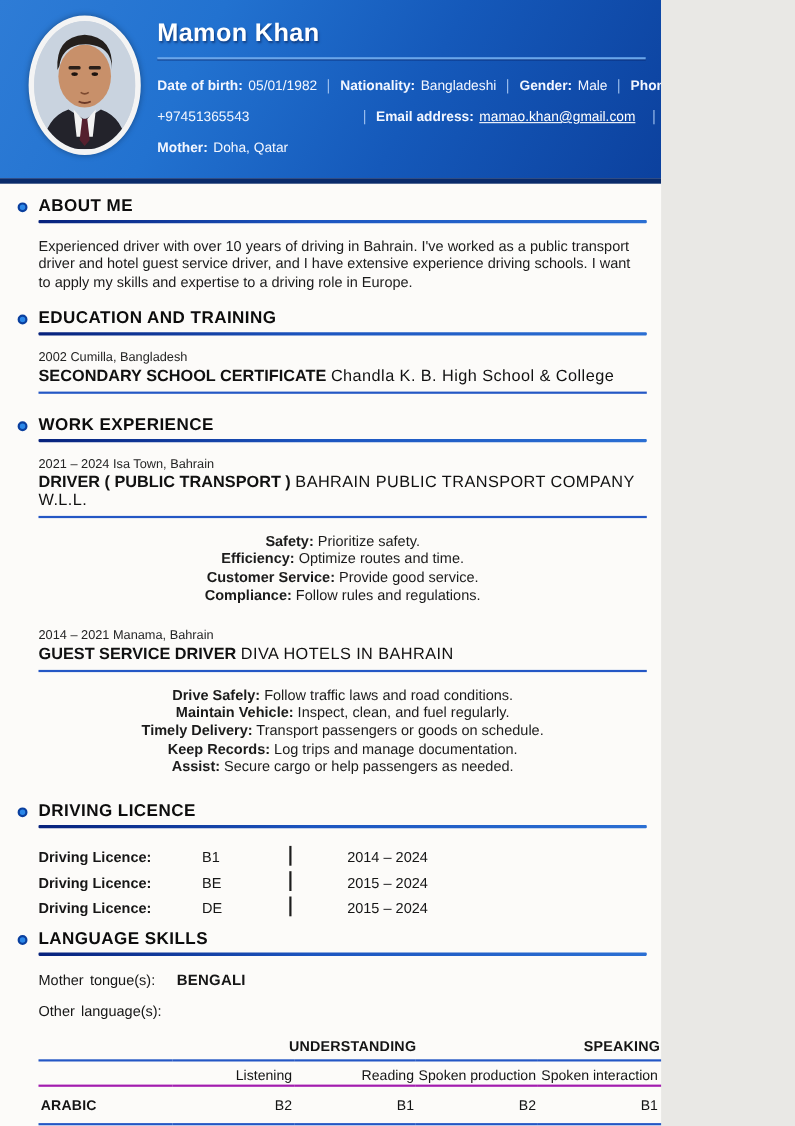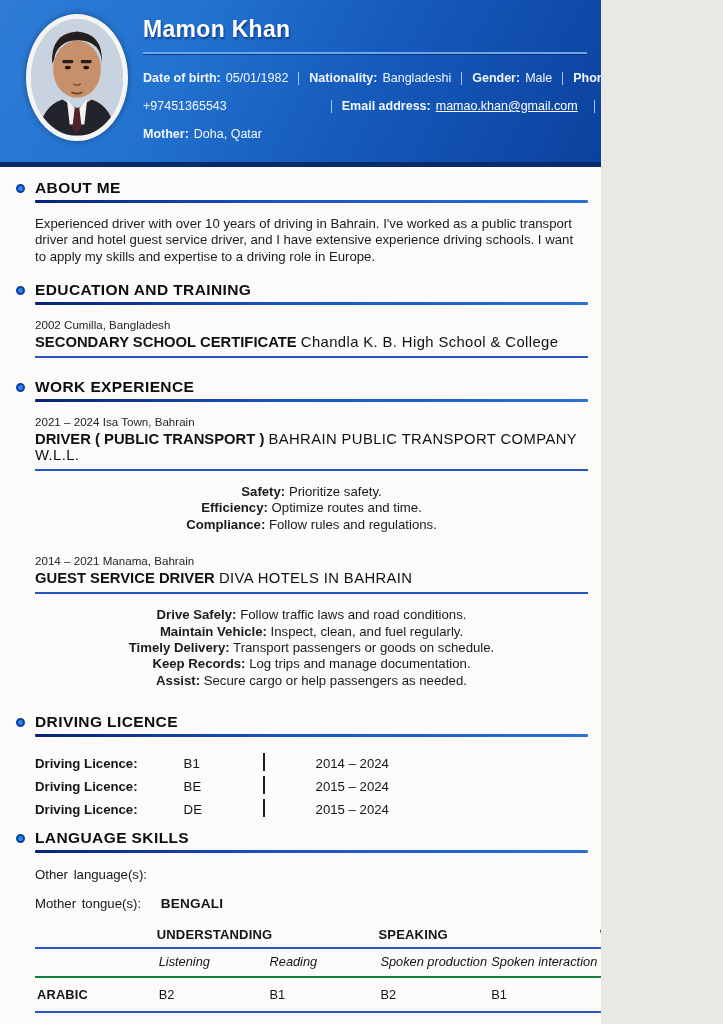--- a/index.html
+++ b/index.html
@@ -106,26 +106,26 @@
 
   .lang-line { font-size: 13.2px; margin-top: 14px; word-spacing: 2px; }
   .lang-line .bold-val { font-weight: bold; font-size: 13.6px; margin-left: 14px; letter-spacing: .2px; }
 
   table.lang-table {
     width: 676px; border-collapse: collapse; margin-top: 16px;
     font-size: 12.8px; color: #141414;
   }
   .lang-table col.c-lang { width: 18%; }
   .lang-table col.c-val  { width: 16.4%; }
-  .lang-table th, .lang-table td { font-weight: normal; text-align: left; }
+  .lang-table th, .lang-table td { font-weight: normal; text-align: right; }
   .lang-table .grp th {
     font-weight: bold; font-size: 13px; letter-spacing: .2px;
     padding-bottom: 5px; border-bottom: 2px solid #2457c5;
   }
-  .lang-table .sub td { padding: 6px 2px 6px; border-bottom: 2px solid #15803d; line-height: 1.15; font-style: italic; }
+  .lang-table .sub td { padding: 6px 2px 0; border-bottom: 2px solid #a21caf; line-height: 1.15; }
   .lang-table .data td { padding: 9px 2px; border-bottom: 2px solid #2457c5; }
   .lang-table .lang-name { text-align: left; font-weight: bold; padding-left: 5px; letter-spacing: .2px; }
 </style>
 </head>
 <body>
 
 <div class="page">
 
   <header class="hdr">
     <div class="photo">
@@ -224,20 +224,24 @@
         <div class="details">
           <div class="detail">
             <span class="b">Safety:</span>
             <span>Prioritize safety.</span>
           </div>
           <div class="detail">
             <span class="b">Efficiency:</span>
             <span>Optimize routes and time.</span>
           </div>
           <div class="detail">
+            <span class="b">Customer Service:</span>
+            <span>Provide good service.</span>
+          </div>
+          <div class="detail">
             <span class="b">Compliance:</span>
             <span>Follow rules and regulations.</span>
           </div>
         </div>
       </div>
 
       <div class="gap-8"></div>
 
       <div class="entry">
         <div class="entry-date">2014 – 2021 Manama, Bahrain</div>
@@ -304,25 +308,25 @@
     <div class="gap-12"></div>
 
     <section>
       <div class="sec-head">
         <span class="bullet"></span>
         <div class="sec-title">LANGUAGE SKILLS</div>
         <div class="sec-rule"></div>
       </div>
 
       <div class="lang-line">
-        <span>Other language(s):</span>
-      </div>
-      <div class="lang-line">
         <span>Mother tongue(s):</span>
         <span class="bold-val">BENGALI</span>
+      </div>
+      <div class="lang-line">
+        <span>Other language(s):</span>
       </div>
 
       <table class="lang-table">
         <colgroup>
           <col class="c-lang">
             <col class="c-val">
             <col class="c-val">
             <col class="c-val">
             <col class="c-val">
             <col class="c-val">

